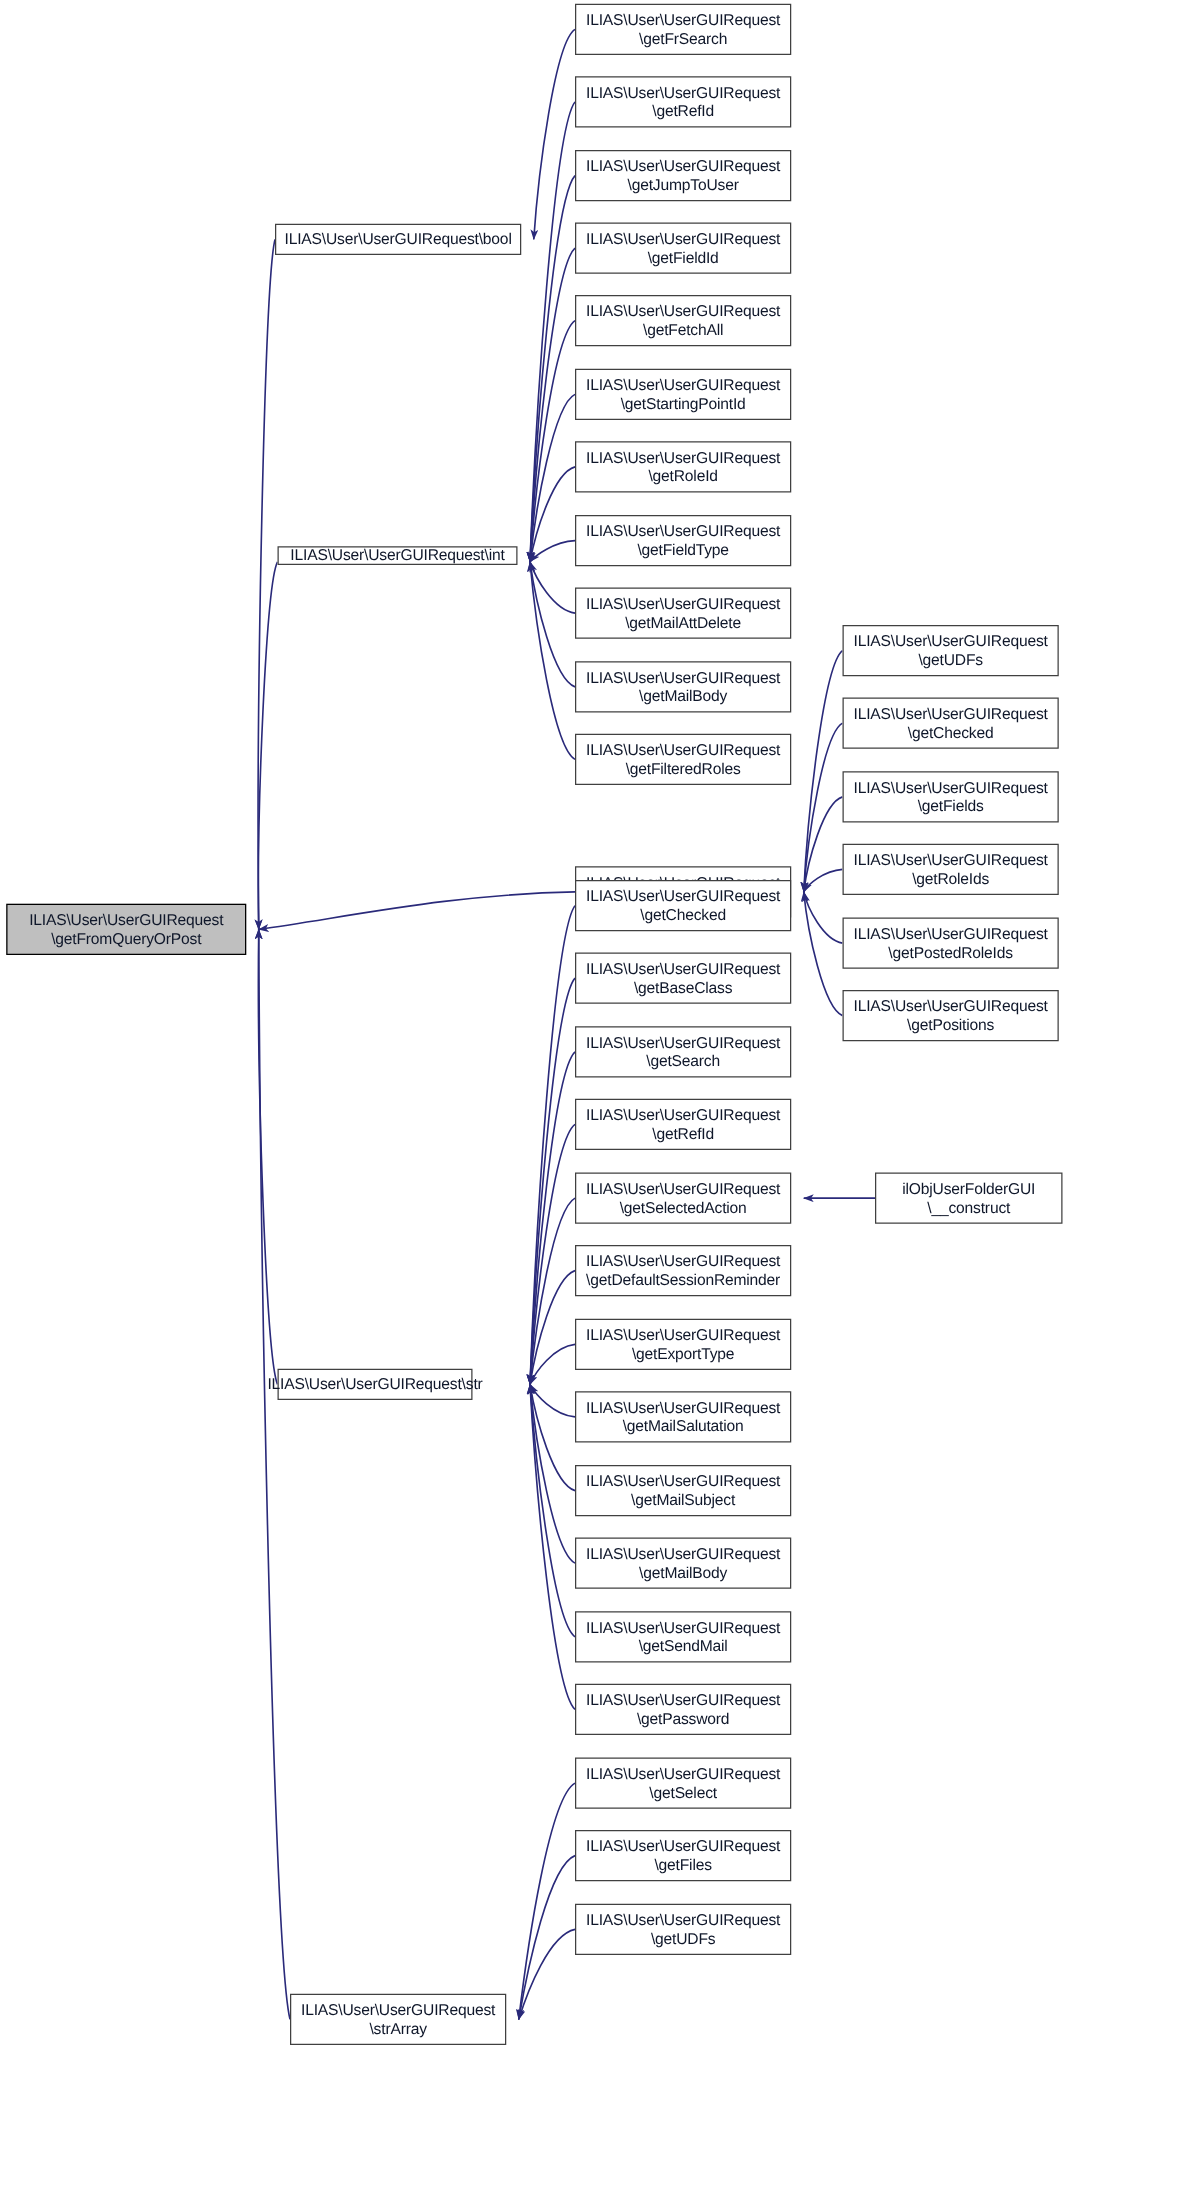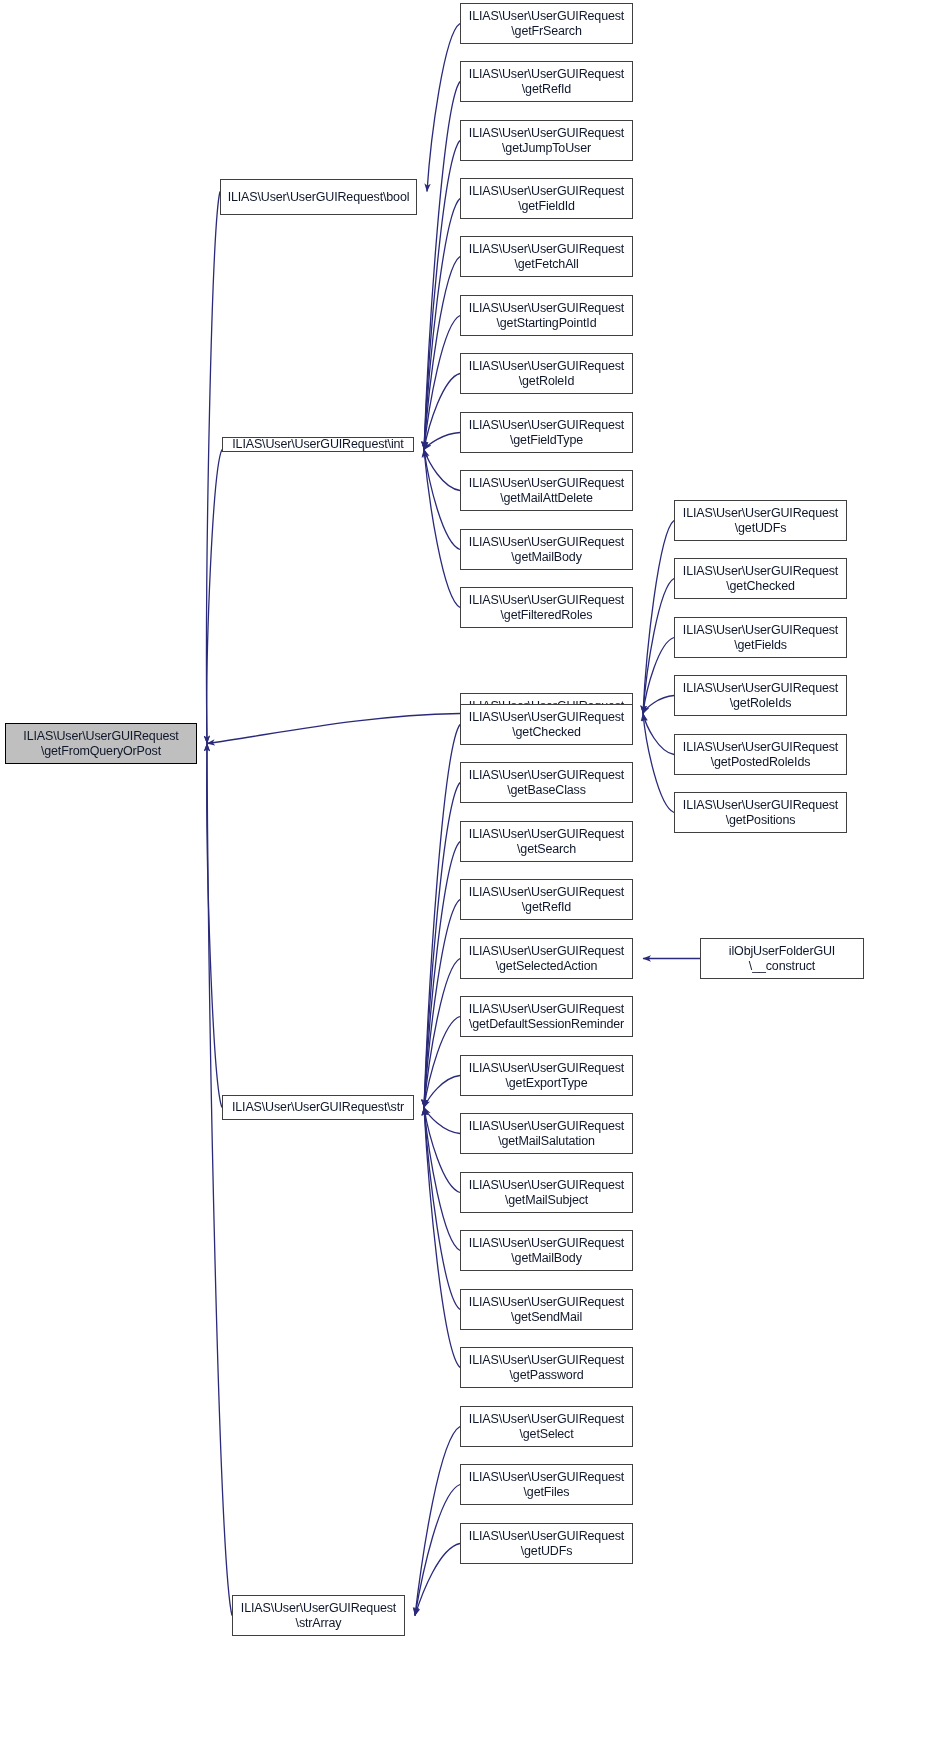--- a/index.html
+++ b/index.html
@@ -91,24 +91,24 @@
         <path d="M460,1309.5 C442.9,1297.38 428.5,1172.14 424,1107.5" marker-end="url(#arrow)"></path>
         <path d="M460,1367.5 C442.9,1351.9 428.5,1190.7 424,1107.5" marker-end="url(#arrow)"></path>
         <path d="M460,1426.5 C439.48,1437.84 422.2,1555.02 415,1615.5" marker-end="url(#arrow)"></path>
         <path d="M460,1484.5 C439.48,1492.36 422.2,1573.58 415,1615.5" marker-end="url(#arrow)"></path>
         <path d="M460,1543.5 C439.48,1547.82 422.2,1592.46 415,1615.5" marker-end="url(#arrow)"></path>
         <path d="M700,958.5 L643,958.5" marker-end="url(#arrow)"></path>
       </g>
   </svg>
   <div id="nodes">
       <div class="node root" style="left: 5px; top: 723px; width: 192px; height: 41px;"><span class="ln">ILIAS\User\UserGUIRequest</span><span class="ln">\getFromQueryOrPost</span></div>
-      <div class="node" style="left: 220px; top: 179px; width: 197px; height: 36px;"><span class="ln">ILIAS\User\UserGUIRequest\bool</span></div>
+      <div class="node" style="left: 220px; top: 179px; width: 197px; height: 25px;"><span class="ln">ILIAS\User\UserGUIRequest\bool</span></div>
       <div class="node" style="left: 222px; top: 437px; width: 192px; height: 15px;"><span class="ln">ILIAS\User\UserGUIRequest\int</span></div>
       <div class="node" style="left: 460px; top: 693px; width: 173px; height: 41px;"><span class="ln">ILIAS\User\UserGUIRequest</span><span class="ln">\intArray</span></div>
-      <div class="node" style="left: 222px; top: 1095px; width: 192px; height: 25px;"><span class="ln">ILIAS\User\UserGUIRequest\str</span></div>
+      <div class="node" style="left: 222px; top: 1095px; width: 156px; height: 25px;"><span class="ln">ILIAS\User\UserGUIRequest\str</span></div>
       <div class="node" style="left: 232px; top: 1595px; width: 173px; height: 41px;"><span class="ln">ILIAS\User\UserGUIRequest</span><span class="ln">\strArray</span></div>
       <div class="node" style="left: 460px; top: 3px; width: 173px; height: 41px;"><span class="ln">ILIAS\User\UserGUIRequest</span><span class="ln">\getFrSearch</span></div>
       <div class="node" style="left: 460px; top: 61px; width: 173px; height: 41px;"><span class="ln">ILIAS\User\UserGUIRequest</span><span class="ln">\getRefId</span></div>
       <div class="node" style="left: 460px; top: 120px; width: 173px; height: 41px;"><span class="ln">ILIAS\User\UserGUIRequest</span><span class="ln">\getJumpToUser</span></div>
       <div class="node" style="left: 460px; top: 178px; width: 173px; height: 41px;"><span class="ln">ILIAS\User\UserGUIRequest</span><span class="ln">\getFieldId</span></div>
       <div class="node" style="left: 460px; top: 236px; width: 173px; height: 41px;"><span class="ln">ILIAS\User\UserGUIRequest</span><span class="ln">\getFetchAll</span></div>
       <div class="node" style="left: 460px; top: 295px; width: 173px; height: 41px;"><span class="ln">ILIAS\User\UserGUIRequest</span><span class="ln">\getStartingPointId</span></div>
       <div class="node" style="left: 460px; top: 353px; width: 173px; height: 41px;"><span class="ln">ILIAS\User\UserGUIRequest</span><span class="ln">\getRoleId</span></div>
       <div class="node" style="left: 460px; top: 412px; width: 173px; height: 41px;"><span class="ln">ILIAS\User\UserGUIRequest</span><span class="ln">\getFieldType</span></div>
       <div class="node" style="left: 460px; top: 470px; width: 173px; height: 41px;"><span class="ln">ILIAS\User\UserGUIRequest</span><span class="ln">\getMailAttDelete</span></div>
@@ -128,15 +128,15 @@
       <div class="node" style="left: 460px; top: 1347px; width: 173px; height: 41px;"><span class="ln">ILIAS\User\UserGUIRequest</span><span class="ln">\getPassword</span></div>
       <div class="node" style="left: 460px; top: 1406px; width: 173px; height: 41px;"><span class="ln">ILIAS\User\UserGUIRequest</span><span class="ln">\getSelect</span></div>
       <div class="node" style="left: 460px; top: 1464px; width: 173px; height: 41px;"><span class="ln">ILIAS\User\UserGUIRequest</span><span class="ln">\getFiles</span></div>
       <div class="node" style="left: 460px; top: 1523px; width: 173px; height: 41px;"><span class="ln">ILIAS\User\UserGUIRequest</span><span class="ln">\getUDFs</span></div>
       <div class="node" style="left: 674px; top: 500px; width: 173px; height: 41px;"><span class="ln">ILIAS\User\UserGUIRequest</span><span class="ln">\getUDFs</span></div>
       <div class="node" style="left: 674px; top: 558px; width: 173px; height: 41px;"><span class="ln">ILIAS\User\UserGUIRequest</span><span class="ln">\getChecked</span></div>
       <div class="node" style="left: 674px; top: 617px; width: 173px; height: 41px;"><span class="ln">ILIAS\User\UserGUIRequest</span><span class="ln">\getFields</span></div>
       <div class="node" style="left: 674px; top: 675px; width: 173px; height: 41px;"><span class="ln">ILIAS\User\UserGUIRequest</span><span class="ln">\getRoleIds</span></div>
       <div class="node" style="left: 674px; top: 734px; width: 173px; height: 41px;"><span class="ln">ILIAS\User\UserGUIRequest</span><span class="ln">\getPostedRoleIds</span></div>
       <div class="node" style="left: 674px; top: 792px; width: 173px; height: 41px;"><span class="ln">ILIAS\User\UserGUIRequest</span><span class="ln">\getPositions</span></div>
-      <div class="node" style="left: 700px; top: 938px; width: 164px; height: 41px; justify-content: center;"><span class="ln">ilObjUserFolderGUI</span><span class="ln">\__construct</span></div>
+      <div class="node" style="left: 700px; top: 938px; width: 150px; height: 41px; justify-content: center;"><span class="ln">ilObjUserFolderGUI</span><span class="ln">\__construct</span></div>
     </div>
 </div>
 
 </body></html>

